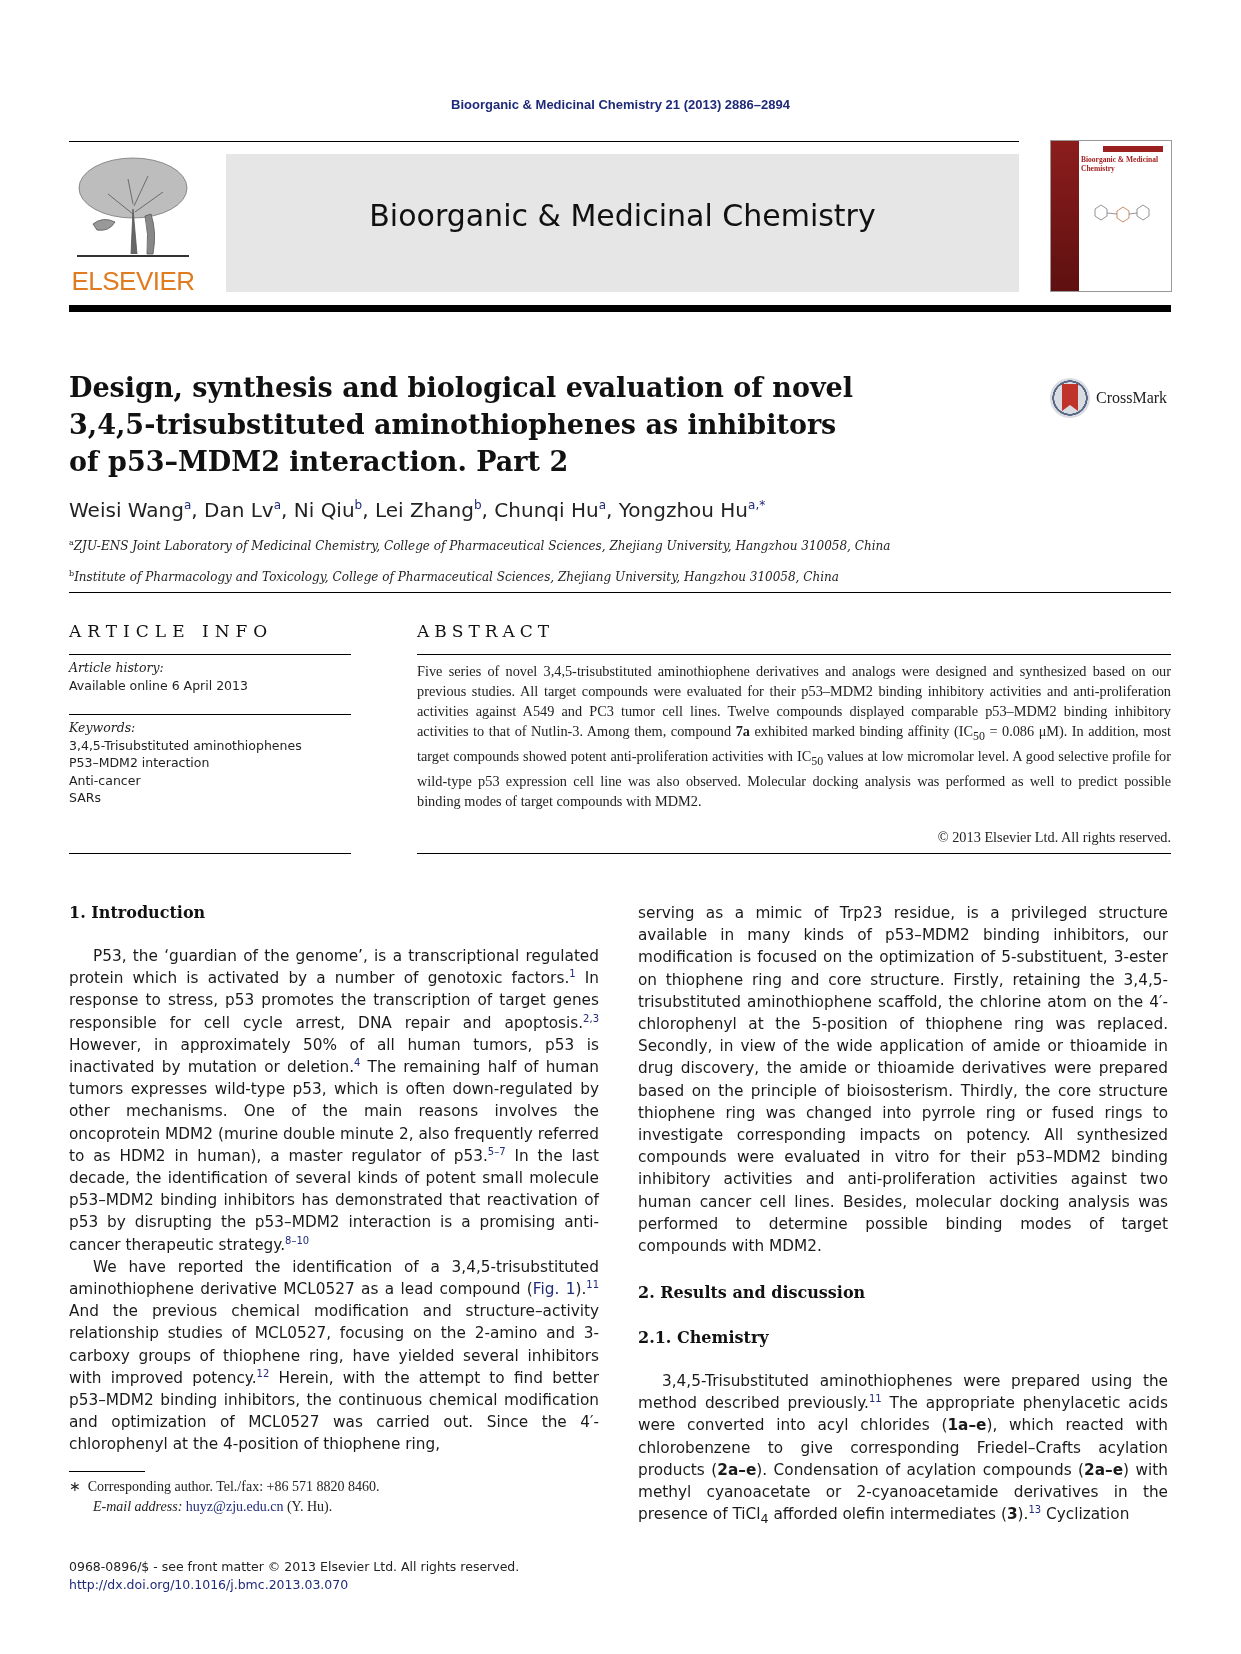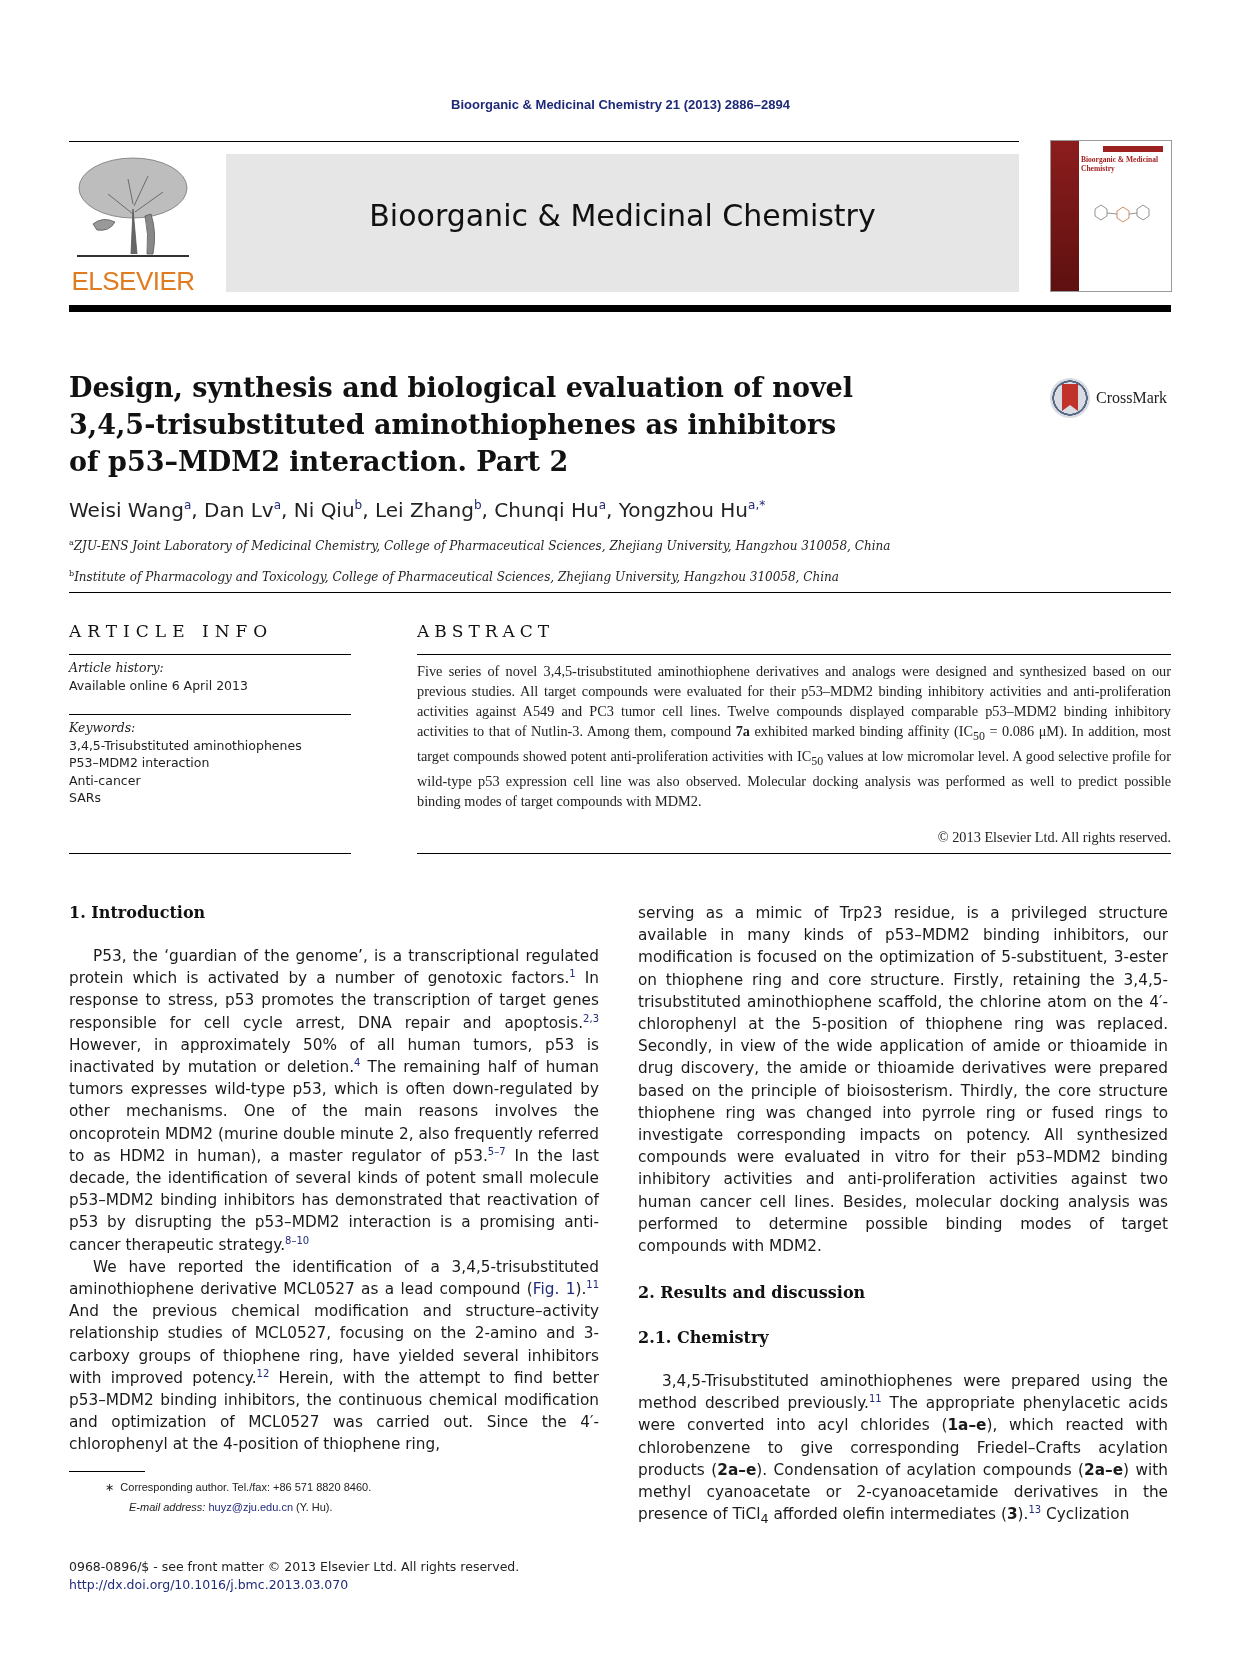--- a/index.html
+++ b/index.html
@@ -63,21 +63,21 @@
   .col p.noindent { text-indent:0; }
   .h-sec { font-family:"DejaVu Serif", serif; font-weight:bold; font-size:16px; color:#111; }
   #intro-heading { left:69px; top:903px; }
   #col-left { left:69px; top:945px; }
   #col-right-1 { left:638px; top:902px; }
   #results-heading { left:638px; top:1283px; }
   #chem-heading { left:638px; top:1328px; }
   #col-right-2 { left:638px; top:1370px; }
 
   #fn-rule { left:69px; top:1471px; width:76px; height:1px; background:#000; }
-  #footnote { left:69px; top:1477px; font-family:Liberation Sans, sans-serif; font-size:11px; line-height:20px; color:#222;margin-left:36px; }
+  #footnote { left:69px; top:1477px; font-family:Liberation Serif, serif; font-size:14px; line-height:20px; color:#222; }
   #footnote .ind { padding-left:24px; }
   #issn { left:69px; top:1558px; font-family:"DejaVu Sans", sans-serif; font-size:12.5px; line-height:18px; color:#222; }
 </style>
 </head>
 <body>
 
 <div class="abs" id="journal-ref">Bioorganic &amp; Medicinal Chemistry 21 (2013) 2886–2894</div>
 <div class="abs" id="rule-top"></div>
 
 <div class="abs" id="elsevier-logo">

